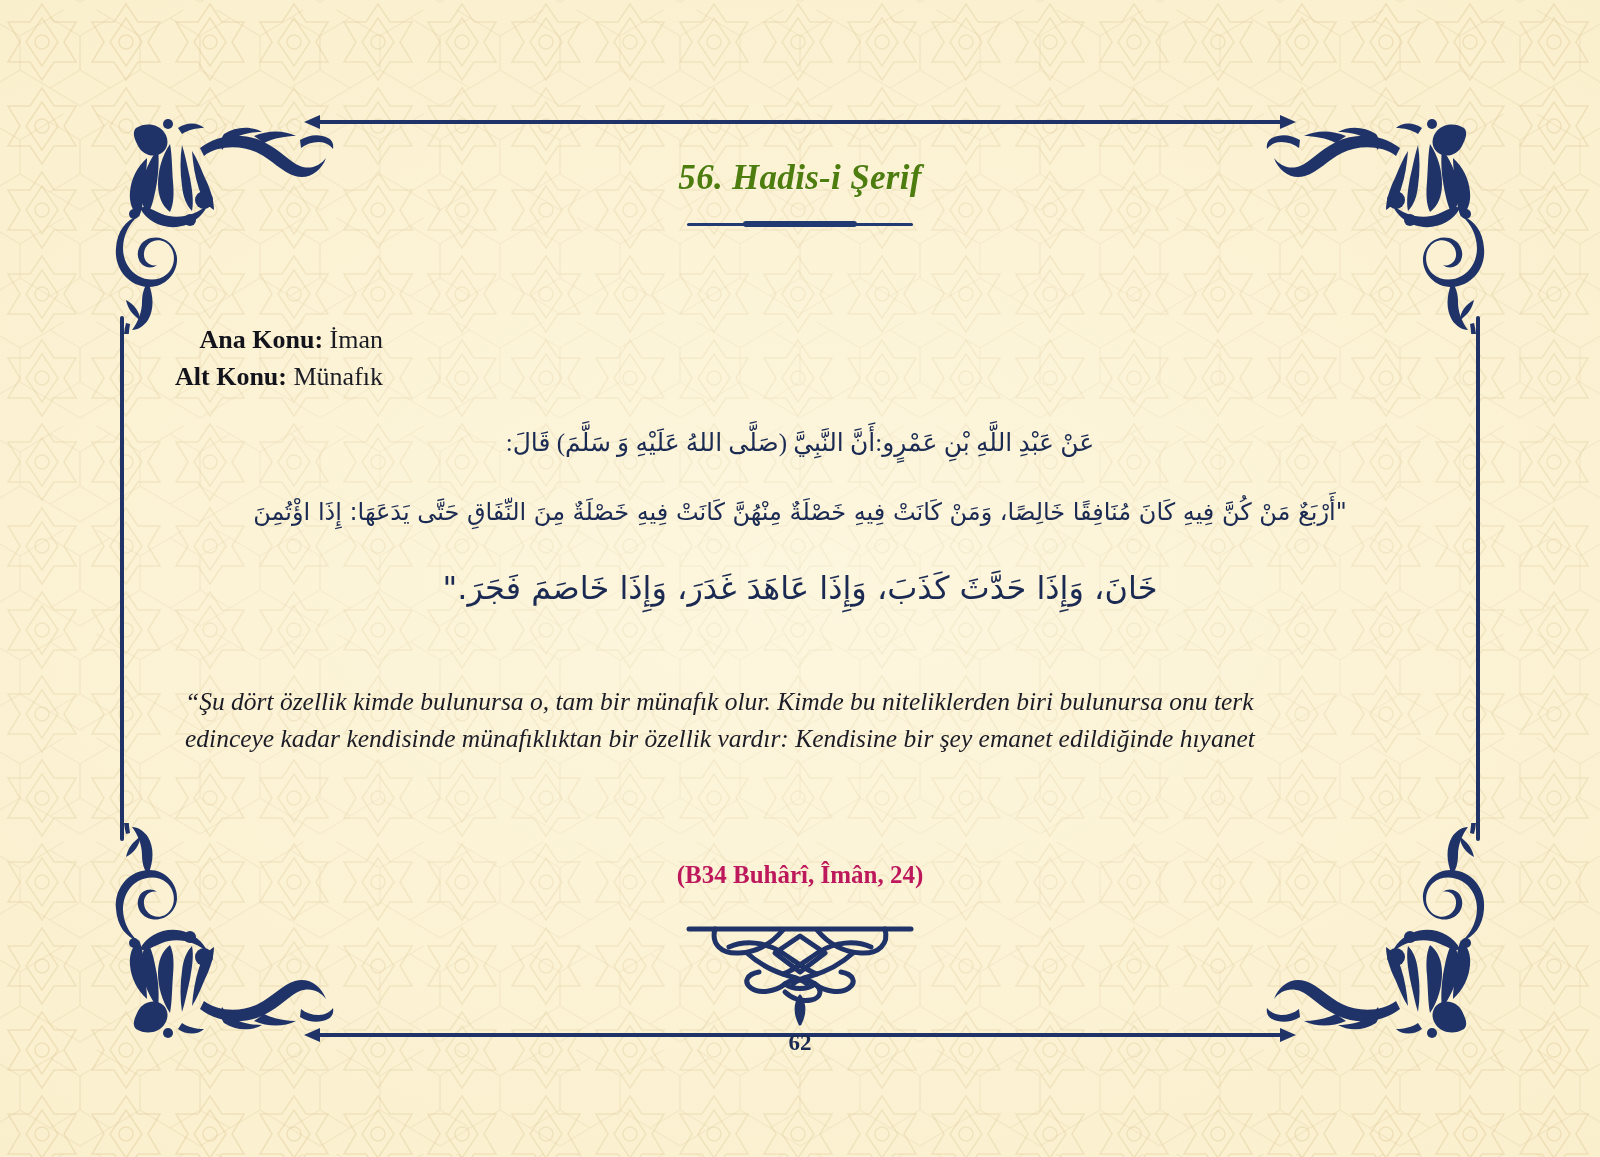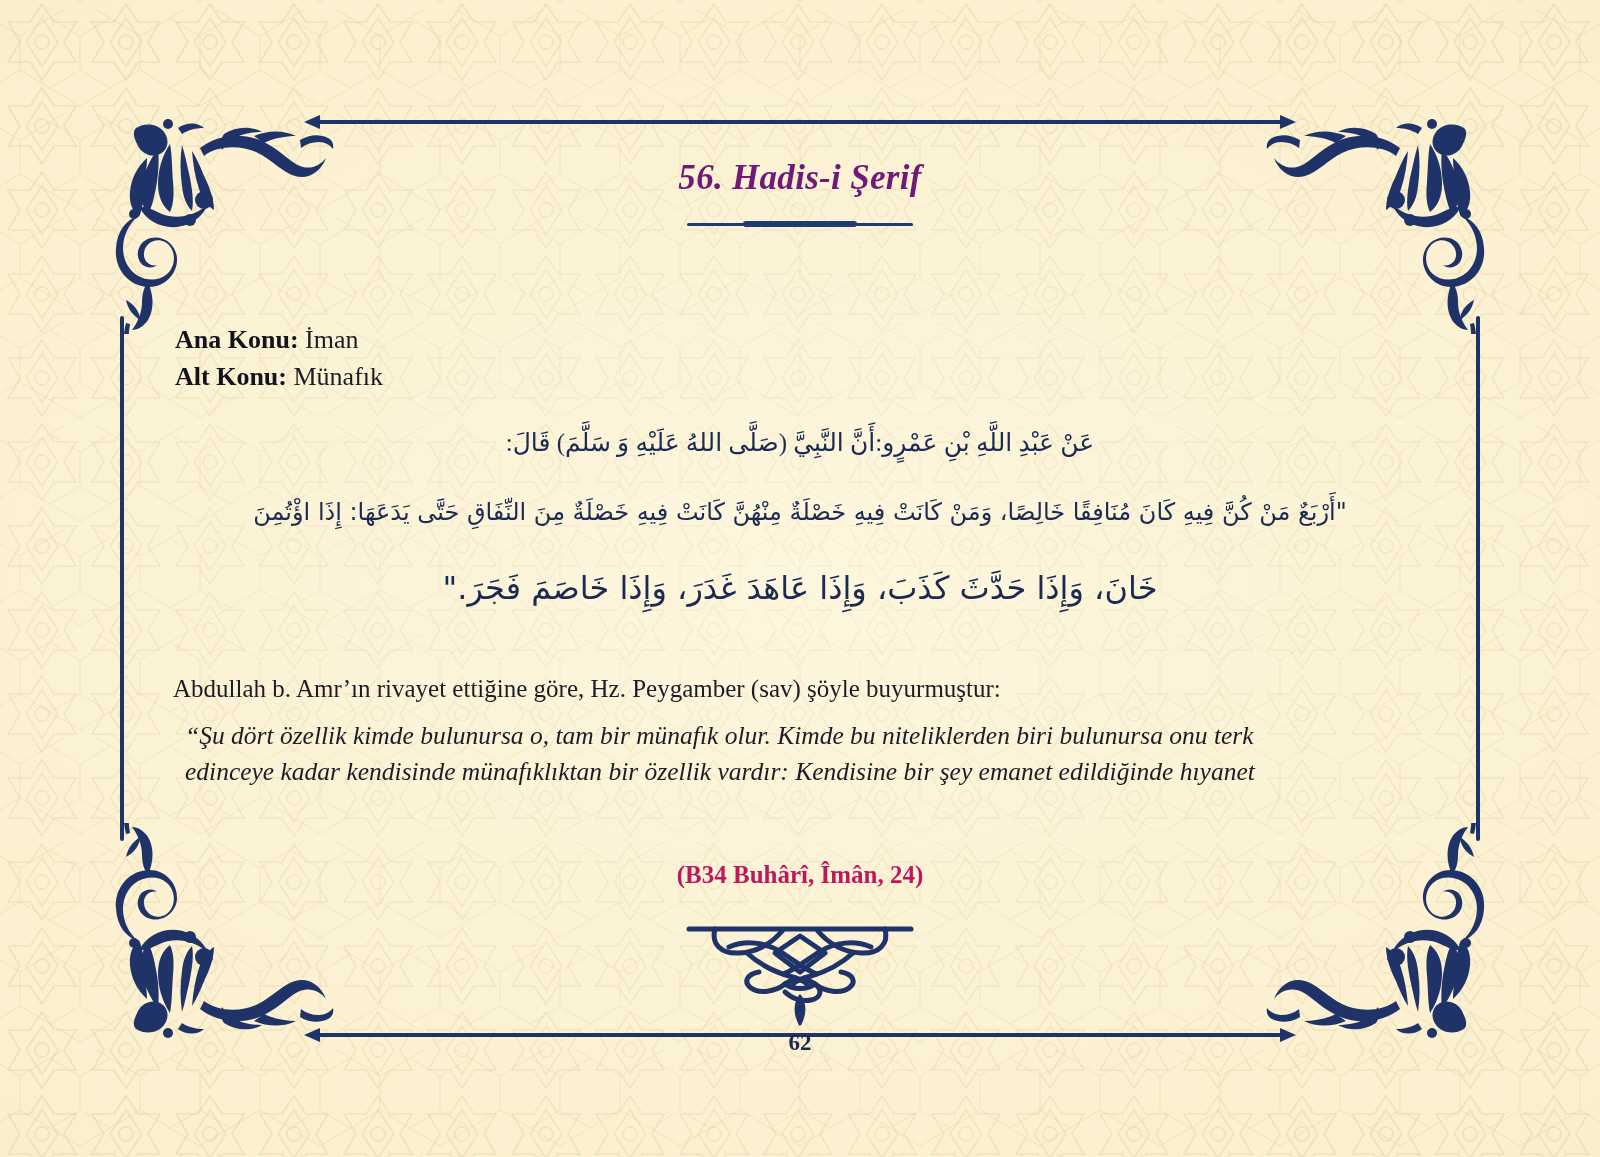--- a/index.html
+++ b/index.html
@@ -66,21 +66,21 @@
     left: 0;
     right: 0;
     top: 158px;
     text-align: center;
   }
   .title {
     font-family: "Liberation Serif", serif;
     font-style: italic;
     font-weight: bold;
     font-size: 35px;
-    color: #701a75;
+    color: #4d7c0f;
     letter-spacing: 0.3px;
     margin: 0;
     text-shadow: 0 1px 0 rgba(255,255,255,0.35);
   }
   .title-rule {
     margin: 22px auto 0;
     width: 226px;
     height: 9px;
     position: relative;
   }
@@ -100,20 +100,21 @@
   }
 
   
   .topics {
     position: absolute;
     left: 175px;
     top: 322px;
     color: #1b1b24;
     font-size: 26px;
     line-height: 1.42;
+    text-align: right;
   }
   .topic-row { white-space: nowrap; }
   .topic-label {
     font-weight: bold;
     color: #13131b;
   }
   .topic-value { font-weight: normal; }
 
   
   .arabic-block {
@@ -404,21 +405,20 @@
     </div>
   </div>
 
   <div class="arabic-block">
     <p class="arabic-line l1">عَنْ عَبْدِ اللَّهِ بْنِ عَمْرٍو:أَنَّ النَّبِيَّ (صَلَّى اللهُ عَلَيْهِ وَ سَلَّمَ) قَالَ:</p>
     <p class="arabic-line l2">"أَرْبَعٌ مَنْ كُنَّ فِيهِ كَانَ مُنَافِقًا خَالِصًا، وَمَنْ كَانَتْ فِيهِ خَصْلَةٌ مِنْهُنَّ كَانَتْ فِيهِ خَصْلَةٌ مِنَ النِّفَاقِ حَتَّى يَدَعَهَا: إِذَا اؤْتُمِنَ</p>
     <p class="arabic-line l3">خَانَ، وَإِذَا حَدَّثَ كَذَبَ، وَإِذَا عَاهَدَ غَدَرَ، وَإِذَا خَاصَمَ فَجَرَ."</p>
   </div>
 
   <div class="translation">
-    <p class="trans-intro">Abdullah b. Amr’ın rivayet ettiğine göre, Hz. Peygamber (sav) şöyle buyurmuştur:</p>
     <p class="trans-quote">
       <span class="q-line">“Şu dört özellik kimde bulunursa o, tam bir münafık olur. Kimde bu niteliklerden biri bulunursa onu terk</span>
       <span class="q-line">edinceye kadar kendisinde münafıklıktan bir özellik vardır: Kendisine bir şey emanet edildiğinde hıyanet</span>
     </p>
   </div>
 
   <div class="source">(B34 Buhârî, Îmân, 24)</div>
 
   <svg class="bottom-ornament" viewBox="0 0 230 110" xmlns="http://www.w3.org/2000/svg">
     <g fill="none" stroke="#1f3368" stroke-width="5" stroke-linecap="round" stroke-linejoin="round">

